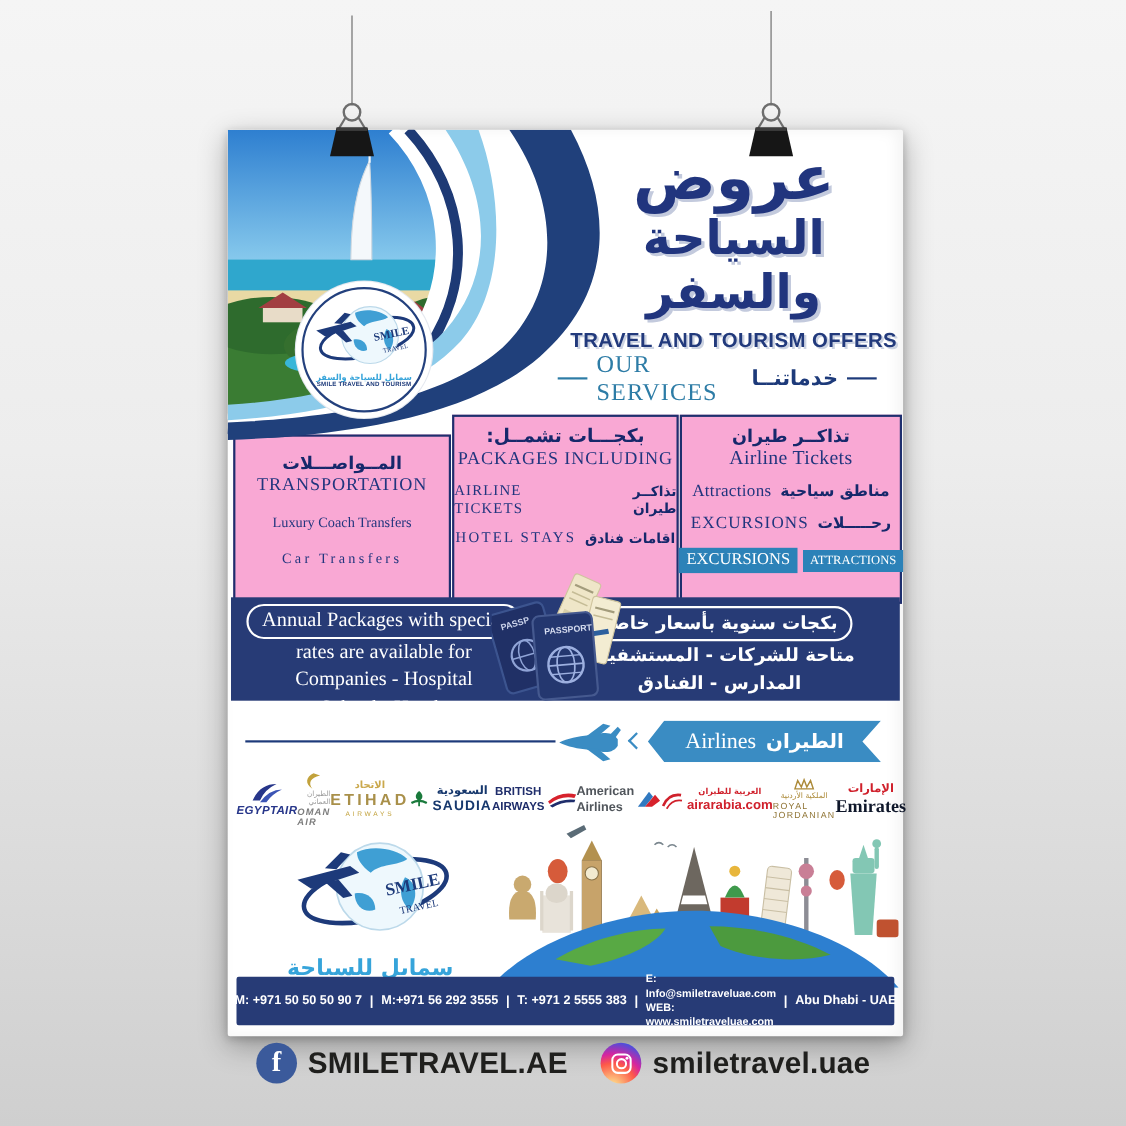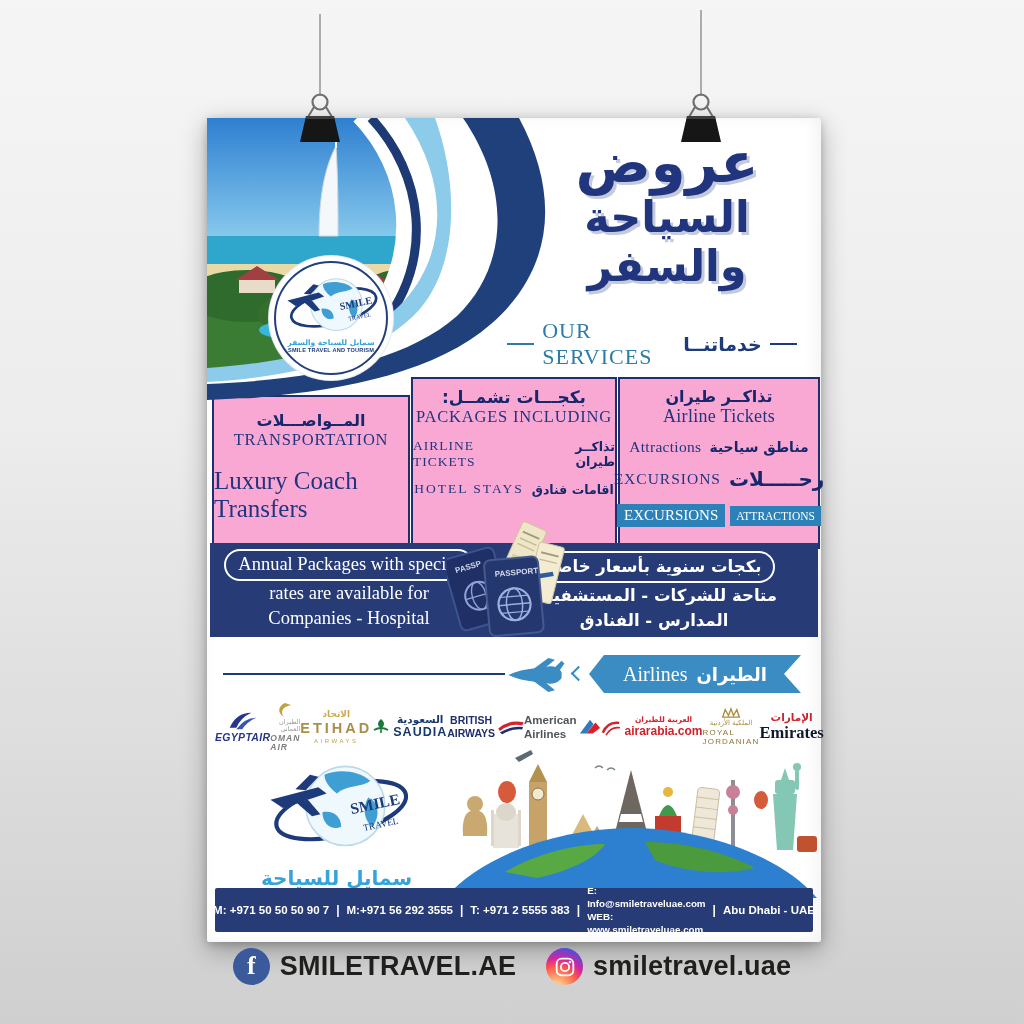--- a/index.html
+++ b/index.html
@@ -35,21 +35,21 @@
   .svc-box{position:absolute;background:#f9a8d4;border:2.5px solid #1e2f6e;z-index:2;
     display:flex;flex-direction:column;align-items:center;color:#21357e;}
   .box-transport{left:5px;top:277px;width:194px;height:142px;justify-content:flex-start;padding-top:14px;}
   .box-packages{left:204px;top:259px;width:202px;height:160px;padding-top:8px;}
   .box-tickets{left:411px;top:259px;width:198px;height:160px;padding-top:8px;}
   .b-title-ar{font-family:"DejaVu Sans",sans-serif;font-weight:bold;font-size:16px;color:#16286b;}
   .b-title-en{font-family:"Liberation Serif",serif;font-size:16.5px;letter-spacing:.8px;color:#21357e;}
   .mixrow{display:flex;align-items:center;justify-content:center;gap:8px;margin-top:11px;}
   .mix-en{font-family:"Liberation Serif",serif;font-size:13.5px;letter-spacing:1px;color:#21357e;}
   .mix-ar{font-family:"DejaVu Sans",sans-serif;font-weight:bold;font-size:12.5px;color:#16286b;}
-  .t-line{font-family:"Liberation Serif",serif;font-size:25px;color:#21357e;margin-top:17px;}
+  .t-line{font-family:"Liberation Serif",serif;font-size:13px;color:#21357e;margin-top:17px;}
   .badge-row{display:flex;gap:5px;margin-top:13px;align-items:center;}
   .badge{font-family:"Liberation Serif",serif;color:#fff;background:#2c82b8;padding:3px 7px;}
   .badge-big{font-size:15px;}
   .badge-small{font-size:11.5px;padding:4px 6px;}
   
   .annual{position:absolute;left:3px;top:425px;width:608px;height:94px;background:#273b76;z-index:2;
     display:flex;justify-content:space-between;color:#fff;}
   .annual-left{width:258px;padding:6px 0 0 10px;text-align:center;}
   .annual-right{width:300px;padding:8px 14px 0 0;text-align:center;}
   .pill{display:inline-block;border:2px solid #fff;border-radius:16px;padding:1px 12px;}
@@ -181,20 +181,21 @@
         <text x="84" y="56" transform="rotate(-12 84 56)" font-family="Liberation Serif,serif" font-size="15" font-weight="bold" fill="#1d3a7a">SMILE</text>
         <text x="96" y="72" transform="rotate(-12 96 72)" font-family="Liberation Serif,serif" font-size="9" fill="#1d3a7a">TRAVEL</text>
       </svg>
       <div class="logo-ar-s ar">سمايل للسياحة والسفر</div>
       <div class="logo-en-s">SMILE TRAVEL AND TOURISM</div>
     </div>
 
     <div class="title-block">
       <div class="title-ar1 ar">عروض</div>
       <div class="title-ar2 ar">السياحة والسفر</div>
+      <div class="title-en">TRAVEL AND TOURISM OFFERS</div>
     </div>
 
     <div class="services-heading">
       <div class="dash" style="background:#2d7ca6;"></div>
       <span class="svc-en serif">OUR SERVICES</span>
       <span class="svc-ar ar">خدماتنــا</span>
       <div class="dash" style="background:#1d3a7a;"></div>
     </div>
 
     <div class="svc-box box-transport">
@@ -219,21 +220,21 @@
 
     <div class="svc-box box-tickets">
       <div class="b-title-ar ar">تذاكــر طيران</div>
       <div class="b-title-en serif" style="font-size:18px;letter-spacing:.3px;">Airline Tickets</div>
       <div class="mixrow">
         <span class="mix-en" style="font-size:15.5px;letter-spacing:.3px;">Attractions</span>
         <span class="mix-ar ar" style="font-size:14px;">مناطق سياحية</span>
       </div>
       <div class="mixrow">
         <span class="mix-en" style="font-size:15.5px;">EXCURSIONS</span>
-        <span class="mix-ar ar" style="font-size:20px;">رحـــــلات</span>
+        <span class="mix-ar ar" style="font-size:14px;">رحـــــلات</span>
       </div>
       <div class="badge-row">
         <span class="badge badge-big">EXCURSIONS</span>
         <span class="badge badge-small">ATTRACTIONS</span>
       </div>
     </div>
 
     <div class="annual">
       <div class="annual-left">
         <span class="pill annual-en">Annual Packages with special</span>

